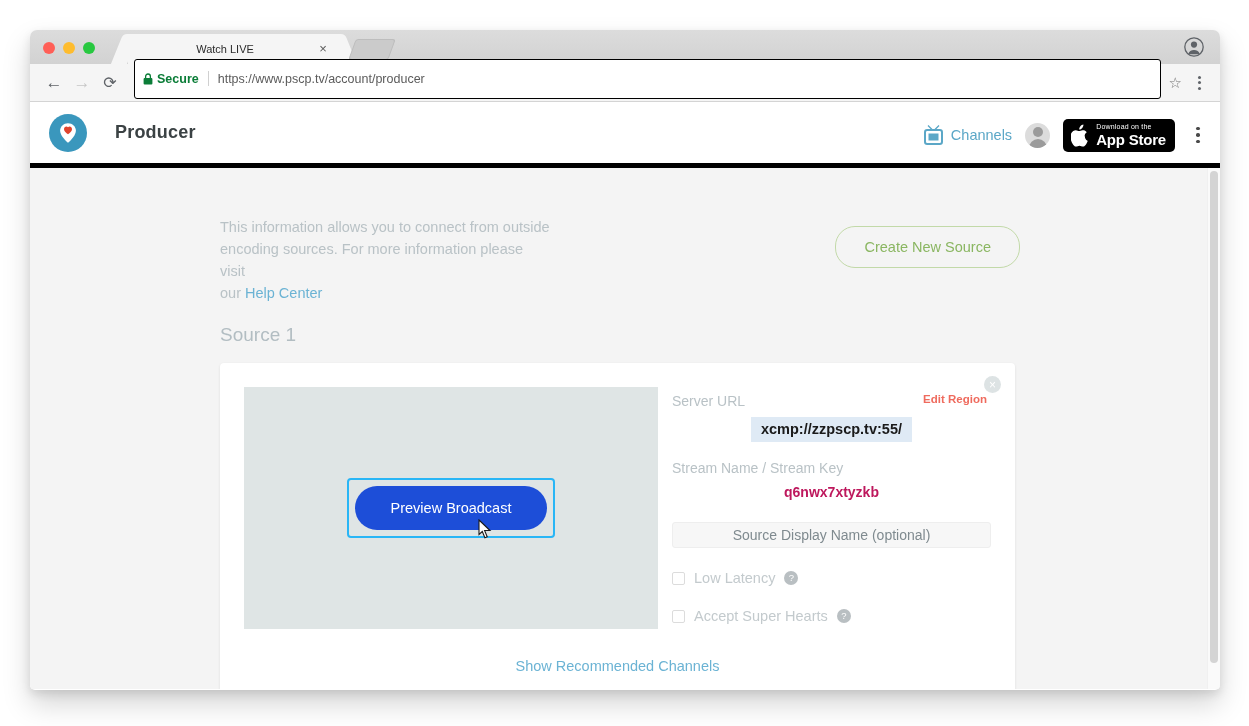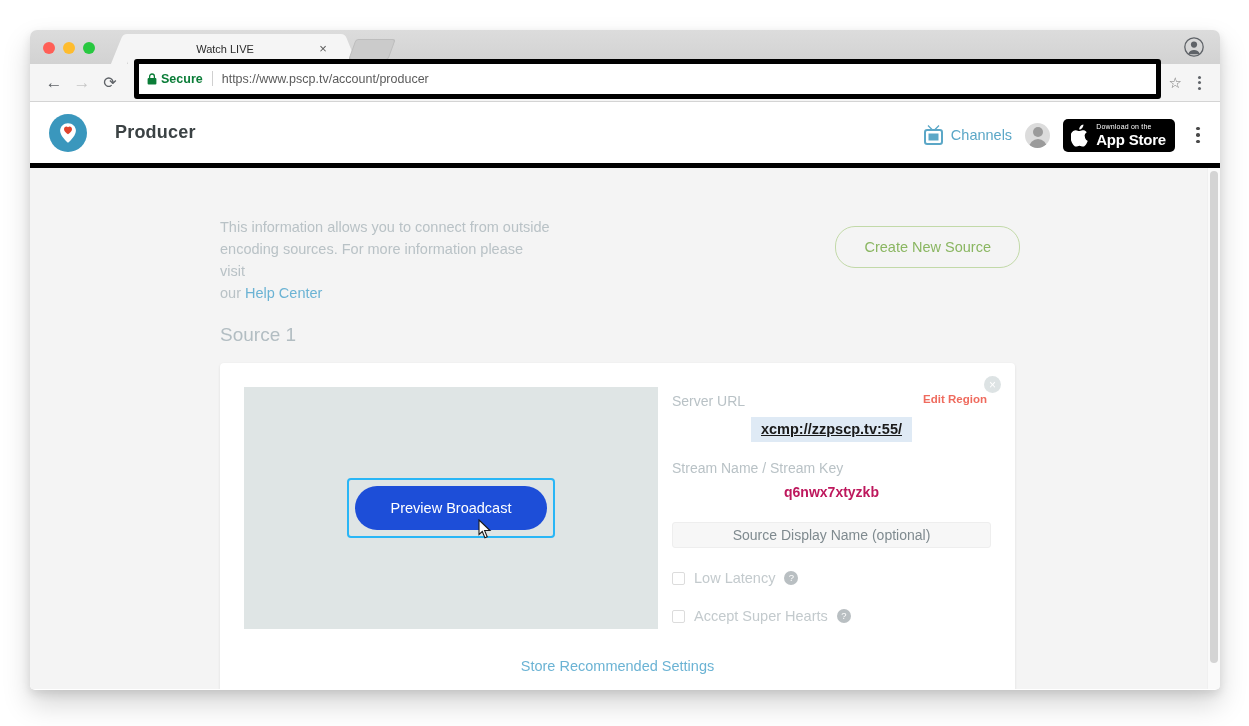--- a/index.html
+++ b/index.html
@@ -89,21 +89,21 @@
     color: #5f6368; font-size: 17px; line-height: 1;
   }
   .navbtn:first-child { margin-left: 10px; }
   .navbtn.disabled { color: #c6c6c6; }
   .reload { font-size: 16px; }
   .omnibox {
     flex: 1;
     margin: 0 8px 8px 10px;
     height: 40px;
     background: #ffffff;
-    border: 5px solid #000000;
+    border: 1px solid #000000;
     border-radius: 3px;
     display: flex; align-items: center;
     padding: 0 8px;
   }
   .lock-wrap { display: flex; align-items: center; gap: 4px; }
   .secure-text { color: #0b7d38; font-size: 12.5px; font-weight: bold; }
   .url-sep {
     width: 1px; height: 15px; background: #d0d0d0; margin: 0 9px;
   }
   .url-text { color: #5b5b5b; font-size: 12.5px; }
@@ -255,21 +255,20 @@
     position: absolute; right: 4px; top: 6px;
     font-size: 11.5px; color: #ef6b5e; font-weight: bold;
   }
   .value-row { text-align: center; margin-bottom: 18px; }
   .value-selected {
     display: inline-block;
     background: #dfeaf5;
     color: #1a1a1a;
     font-size: 14.5px; font-weight: bold;
     padding: 4px 10px 5px 10px;
-    text-decoration: underline;
   }
   .value-plain {
     display: block; text-align: center;
     color: #be185d; font-size: 14px; font-weight: bold;
     margin-bottom: 22px;
   }
   .display-name {
     width: 100%;
     background: #f7f7f7;
     border: 1px solid #eeeeee;
@@ -450,21 +449,21 @@
 
             <div class="check-row">
               <span class="cbox"></span>
               <span class="check-label">Accept Super Hearts</span>
               <span class="qmark">?</span>
             </div>
           </div>
         </div>
 
         <div class="card-footer">
-          <span class="rec-link">Store Recommended Settings</span>
+          <span class="rec-link">Show Recommended Channels</span>
         </div>
       </div>
     </div>
 
     <div class="scrollbar-track">
       <div class="scrollbar-thumb"></div>
     </div>
   </div>
 
 </div>

